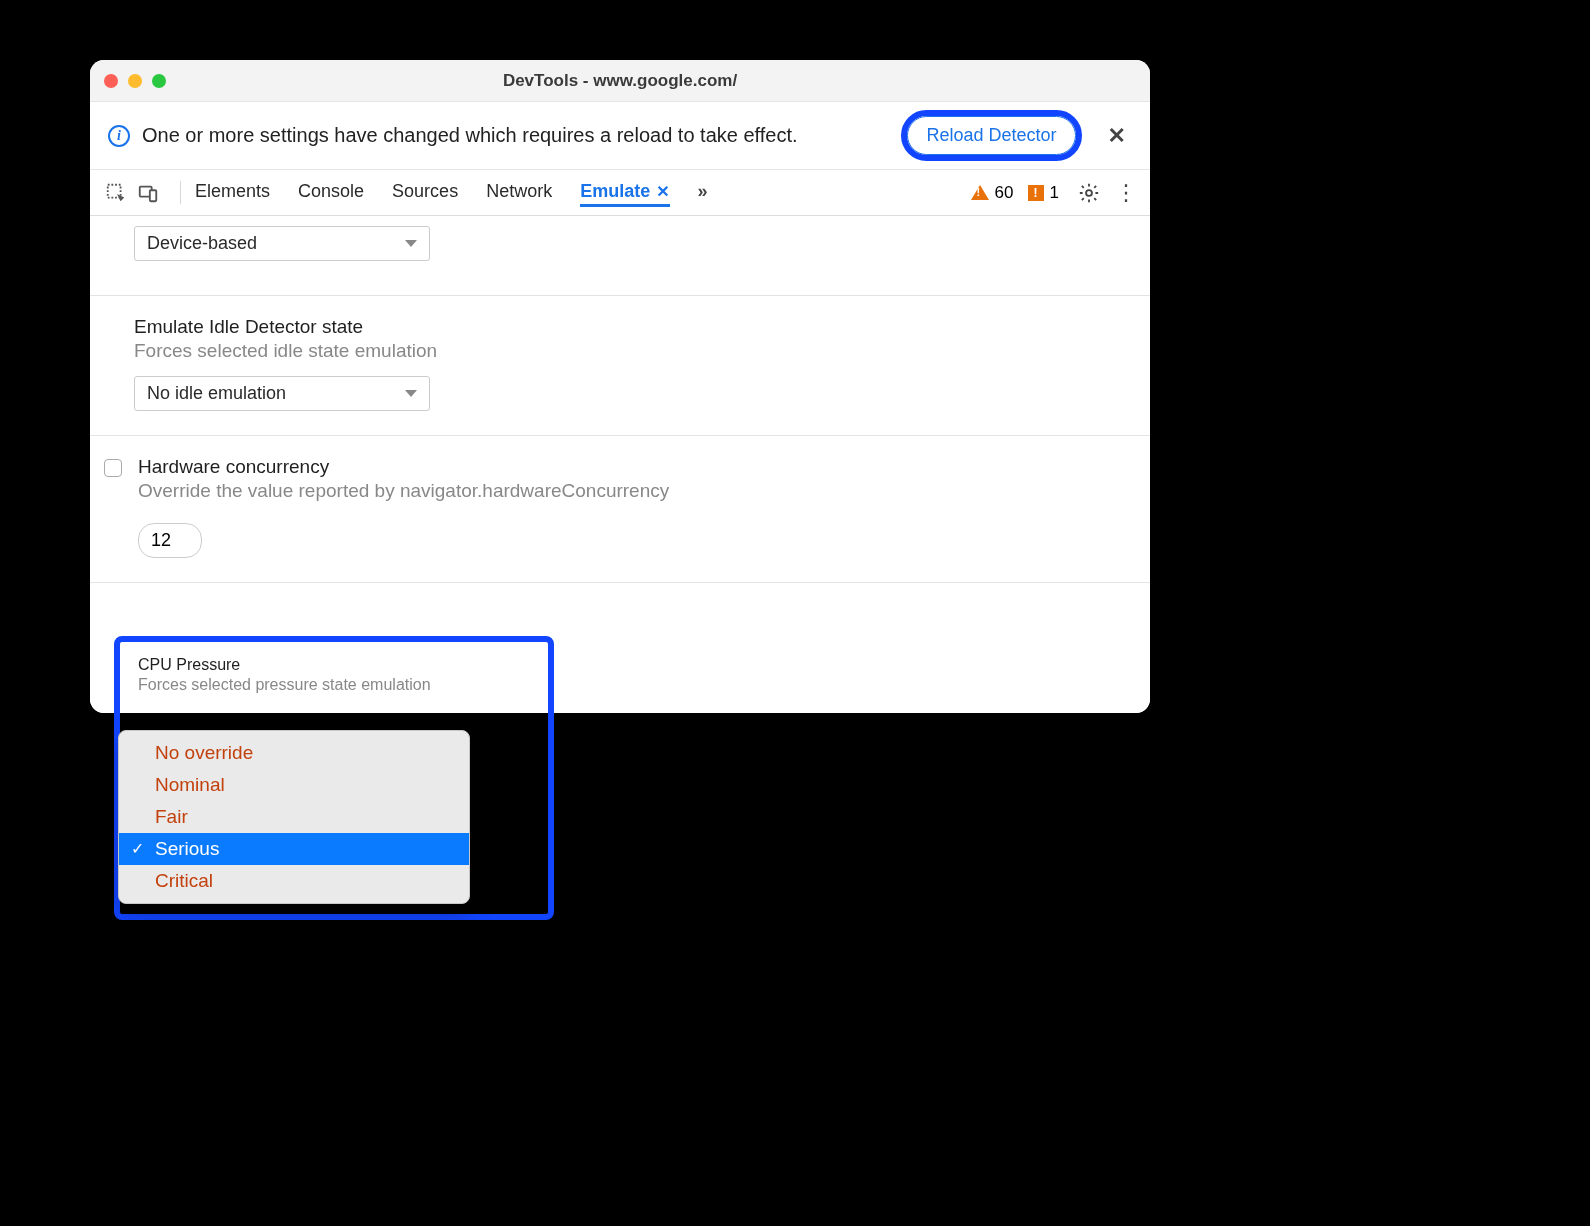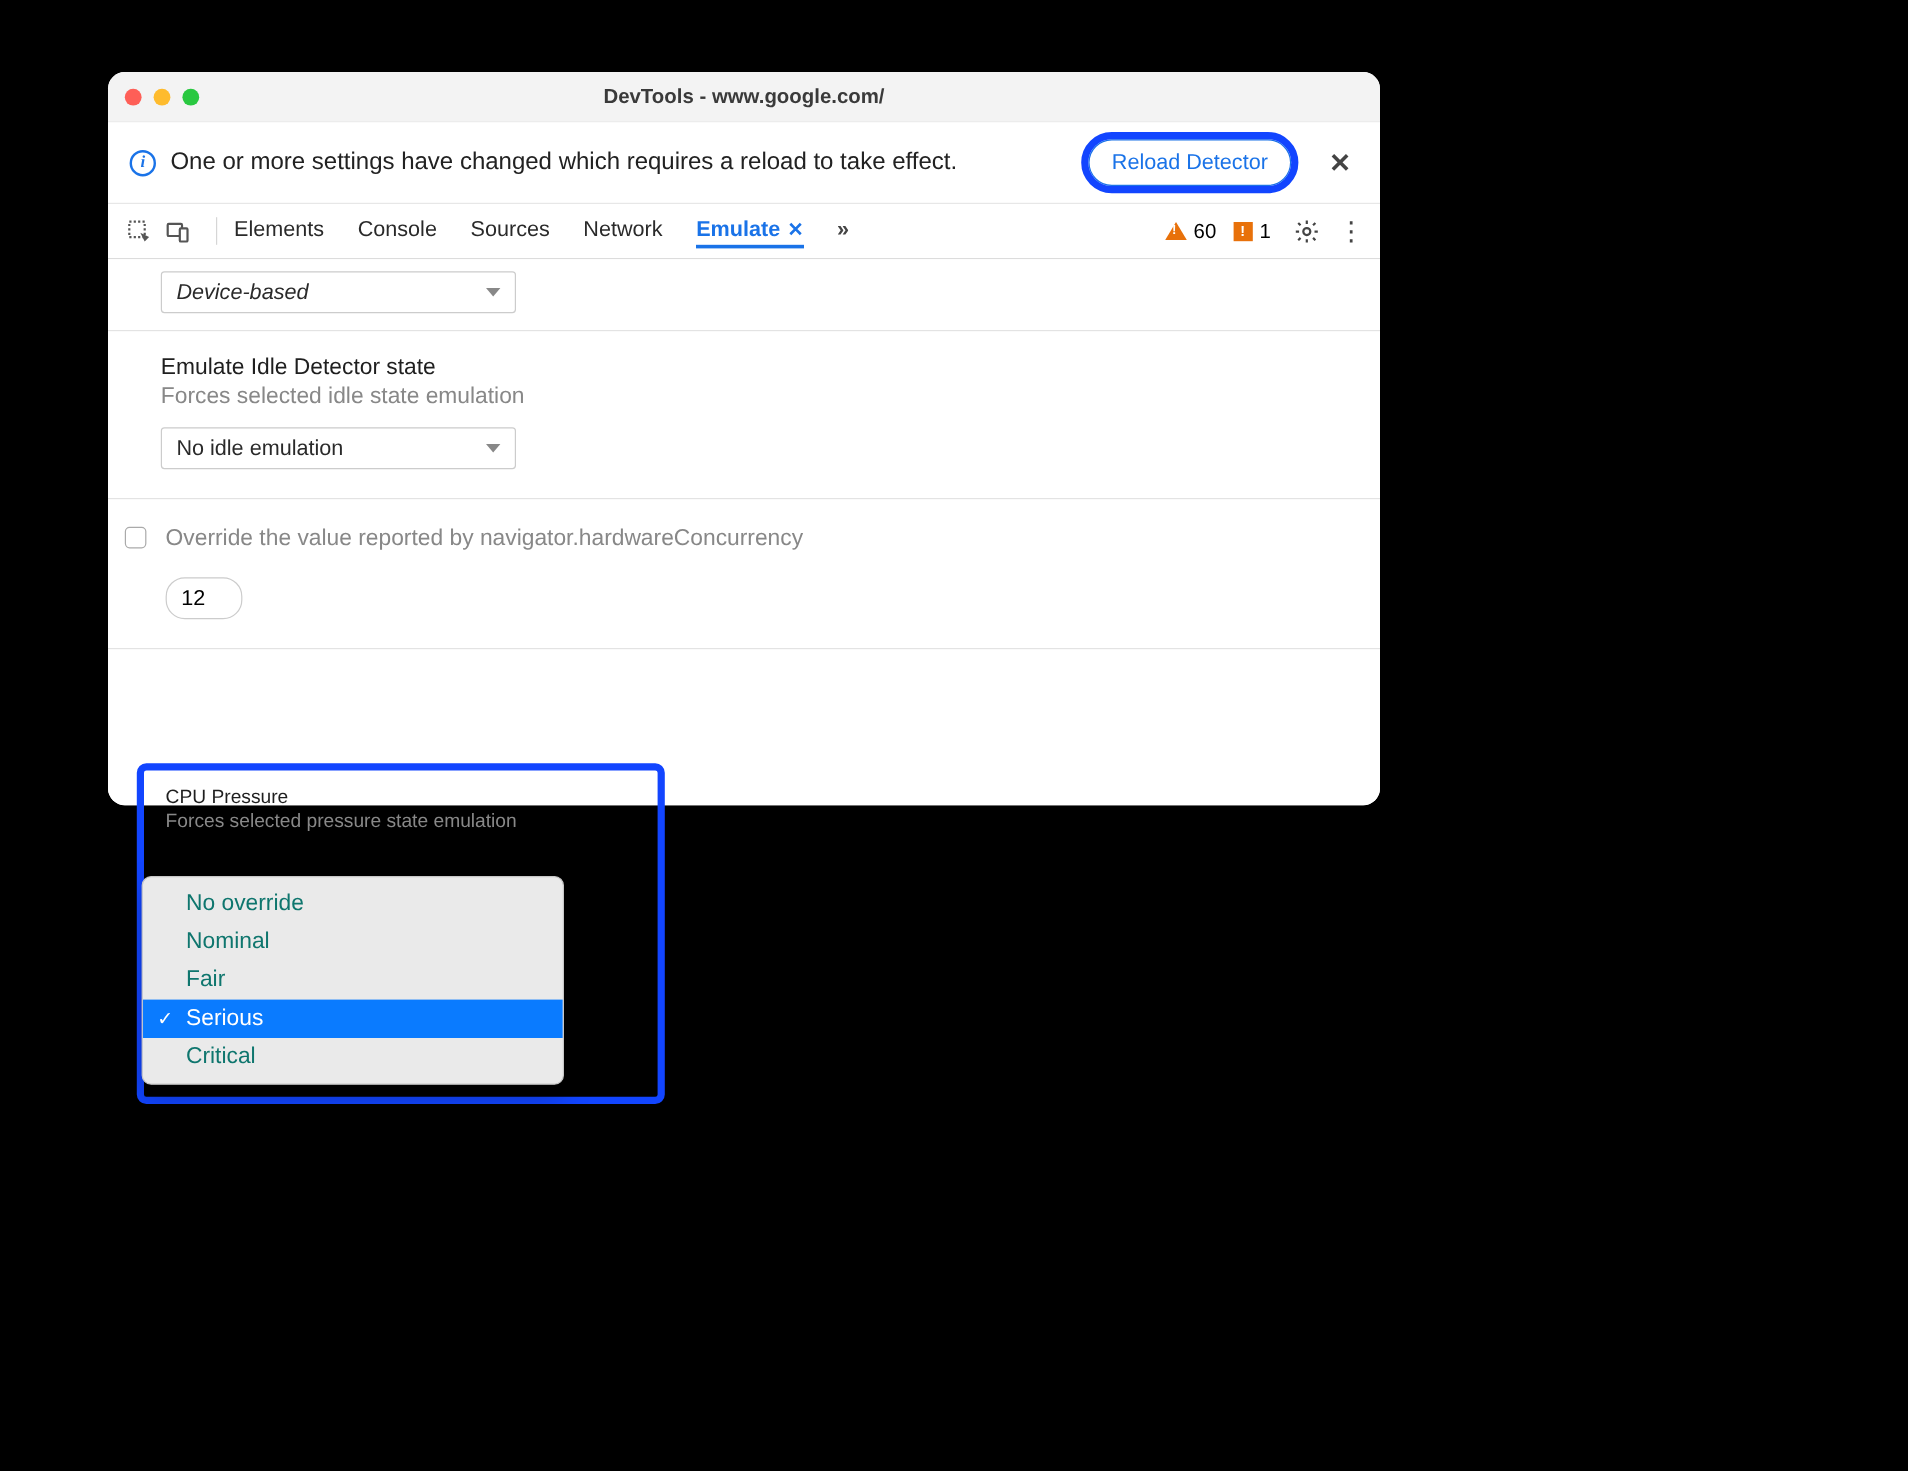--- a/index.html
+++ b/index.html
@@ -176,21 +176,21 @@
   .sections {
     background: #fff;
     border-bottom-left-radius: 14px;
     border-bottom-right-radius: 14px;
   }
   .section {
     border-bottom: 1px solid #e3e3e3;
     padding: 20px 24px 24px 44px;
     font-size: 19px;
   }
-  .section:first-child { padding-top: 10px; padding-bottom: 14px; font-style: italic; }
+  .section:first-child { padding-top: 10px; padding-bottom: 34px; }
   .section:last-child { border-bottom: none; padding-bottom: 34px; }
   .section-title { color: #1f1f1f; }
   .section-sub { color: #888; margin-top: 2px; }
   .select-box {
     margin-top: 14px;
     border: 1px solid #ccc;
     background: #fff;
     border-radius: 3px;
     padding: 6px 12px;
     width: 296px;
@@ -250,21 +250,21 @@
     width: 352px;
     background: #eaeaea;
     border: 1px solid #c7c7c7;
     border-radius: 8px;
     box-shadow: 0 10px 24px rgba(0,0,0,0.25);
     padding: 6px 0;
     overflow: hidden;
   }
   .dropdown-item {
     font-size: 19px;
-    color: #0f766e;
+    color: #c2410c;
     padding: 5px 14px 5px 36px;
     position: relative;
     cursor: pointer;
   }
   .dropdown-item.selected {
     background: #0a7bff;
     color: #fff;
   }
   .dropdown-item .check {
     position: absolute;
@@ -361,20 +361,21 @@
       <div class="select-box">
         <span>No idle emulation</span>
         <span class="caret"></span>
       </div>
     </div>
 
     <div class="section">
       <div class="checkbox-row">
         <div class="checkbox"></div>
         <div>
+          <div class="section-title">Hardware concurrency</div>
           <div class="section-sub">Override the value reported by navigator.hardwareConcurrency</div>
           <div class="number-input">12</div>
         </div>
       </div>
     </div>
 
     <div class="section" style="height:130px;">
       
     </div>
 

